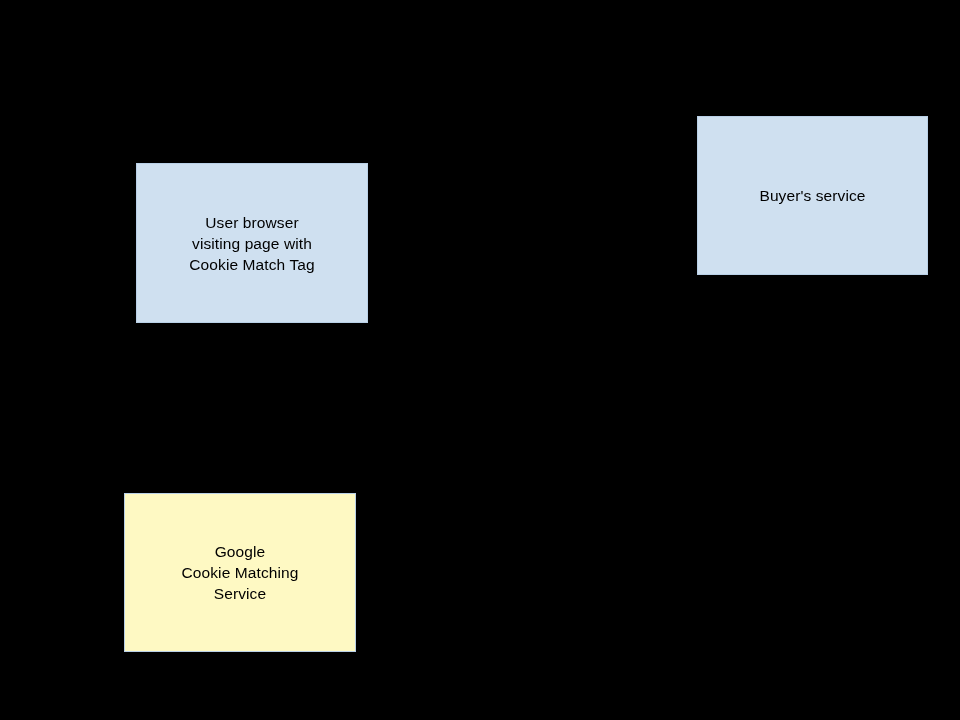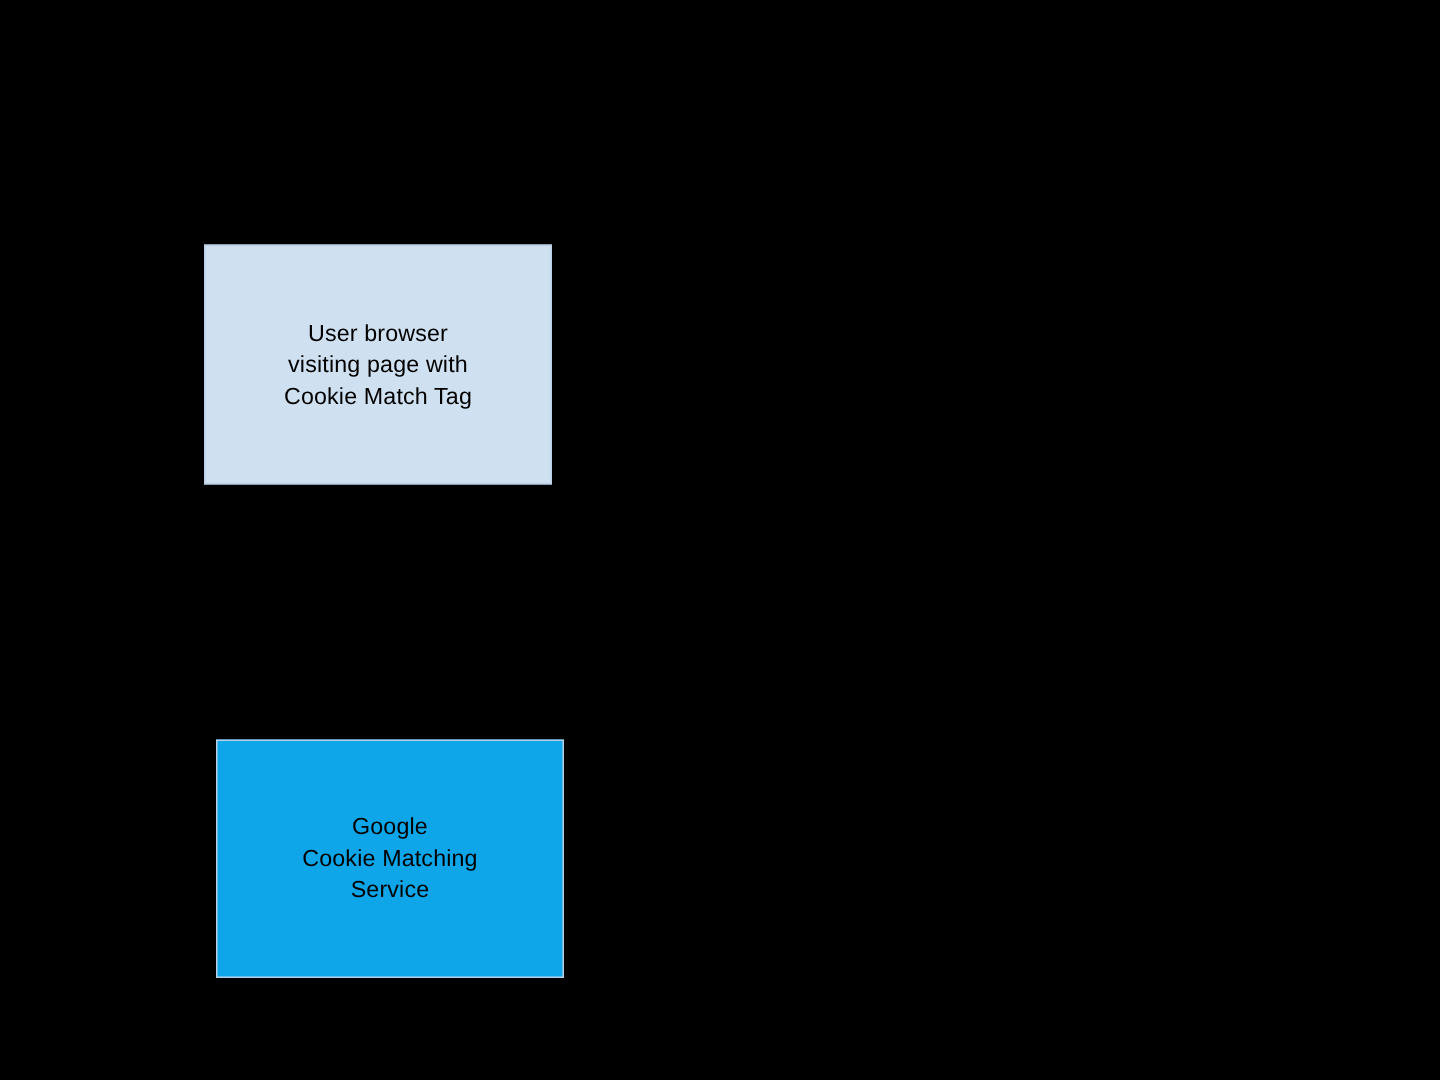--- a/index.html
+++ b/index.html
@@ -54,20 +54,23 @@
 <div id="canvas" style="width: 960px; height: 720px; background: rgb(0, 0, 0);">
 
   <svg id="edge-layer" viewBox="0 0 960 720" width="960" height="720" aria-hidden="true"></svg>
 
   <div class="node" style="left: 136px; top: 115px; width: 232px; height: 160px; background: rgb(207, 224, 240); border-color: rgb(185, 208, 231); color: rgb(0, 0, 0); margin-top: 48px;">
     <span class="node-label">User browser
 visiting page with
 Cookie Match Tag</span>
   </div>
 
+  <div class="node" style="left: 697px; top: 116px; width: 231px; height: 159px; background: rgb(207, 224, 240); border-color: rgb(185, 208, 231); color: rgb(0, 0, 0);">
+    <span class="node-label">Buyer's service</span>
+  </div>
 
-  <div class="node" style="left: 144px; top: 493px; width: 232px; height: 159px; background: #0ea5e9; border-color: rgb(185, 208, 231); color: rgb(0, 0, 0);">
+  <div class="node" style="left: 124px; top: 493px; width: 232px; height: 159px; background: #fef9c3; border-color: rgb(185, 208, 231); color: rgb(0, 0, 0);">
     <span class="node-label">Google
 Cookie Matching
 Service</span>
   </div>
 
 </div>
 
 </body></html>

